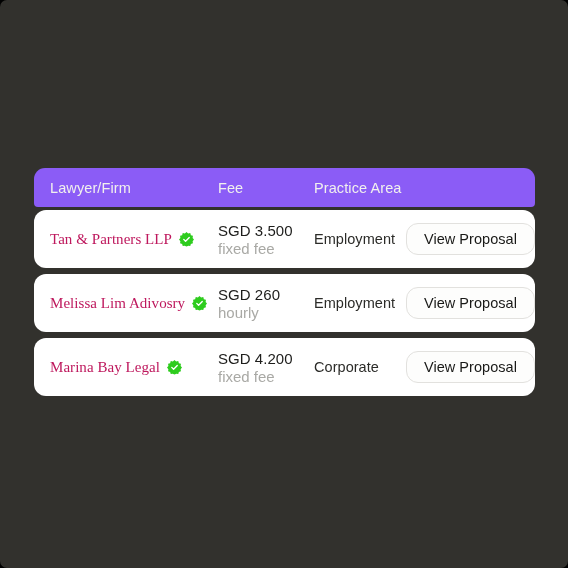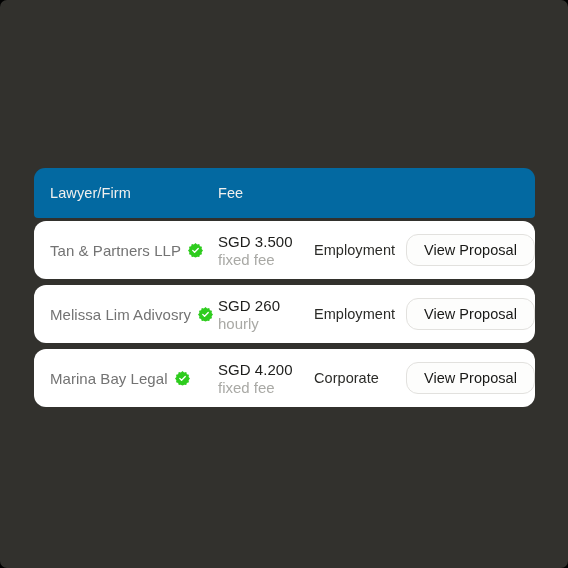--- a/index.html
+++ b/index.html
@@ -24,22 +24,22 @@
   #table-wrap {
     position: absolute;
     left: 34px;
     top: 168px;
     width: 501px;
   }
 
   
   .table-header {
     position: relative;
-    height: 50px;
-    background: #0369a1;
+    height: 39px;
+    background: #8b5cf6;
     border-radius: 11px 11px 4px 4px;
   }
 
   .th {
     position: absolute;
     top: 50%;
     transform: translateY(-50%);
     color: #f1f0ee;
     font-size: 14.5px;
     letter-spacing: 0.1px;
@@ -69,23 +69,24 @@
 
   
   .cell-lawyer {
     left: 16px;
     display: flex;
     align-items: center;
     gap: 7px;
   }
   .lawyer-name {
     font-size: 15px;
-    color: #737373;
-    white-space: nowrap;
-    letter-spacing: 0.05px;
+    color: #be185d;
+    white-space: nowrap;
+    letter-spacing: 0.05px;
+    font-family: Liberation Serif, serif;
   }
 
   .verified-badge {
     width: 15px;
     height: 15px;
     flex: 0 0 15px;
     display: block;
   }
 
   
@@ -135,20 +136,21 @@
 </head>
 <body>
 
 <div id="page">
 
   <div id="table-wrap">
 
     <div class="table-header">
       <span class="th th-lawyer">Lawyer/Firm</span>
       <span class="th th-fee">Fee</span>
+      <span class="th th-practice">Practice Area</span>
     </div>
 
     <div class="rows">
 
       <div class="row">
         <div class="cell cell-lawyer">
           <span class="lawyer-name">Tan &amp; Partners LLP</span>
           <span class="verified-badge">
             <svg viewBox="0 0 24 24" width="15" height="15" aria-hidden="true">
               <path fill="#2ecc1e" d="M12 0.8l2.6 2.2 3.4-0.5 1 3.3 3.3 1-0.5 3.4 2.2 2.6-2.2 2.6 0.5 3.4-3.3 1-1 3.3-3.4-0.5-2.6 2.2-2.6-2.2-3.4 0.5-1-3.3-3.3-1 0.5-3.4L0 12.8l2.2-2.6-0.5-3.4 3.3-1 1-3.3 3.4 0.5z"></path>

